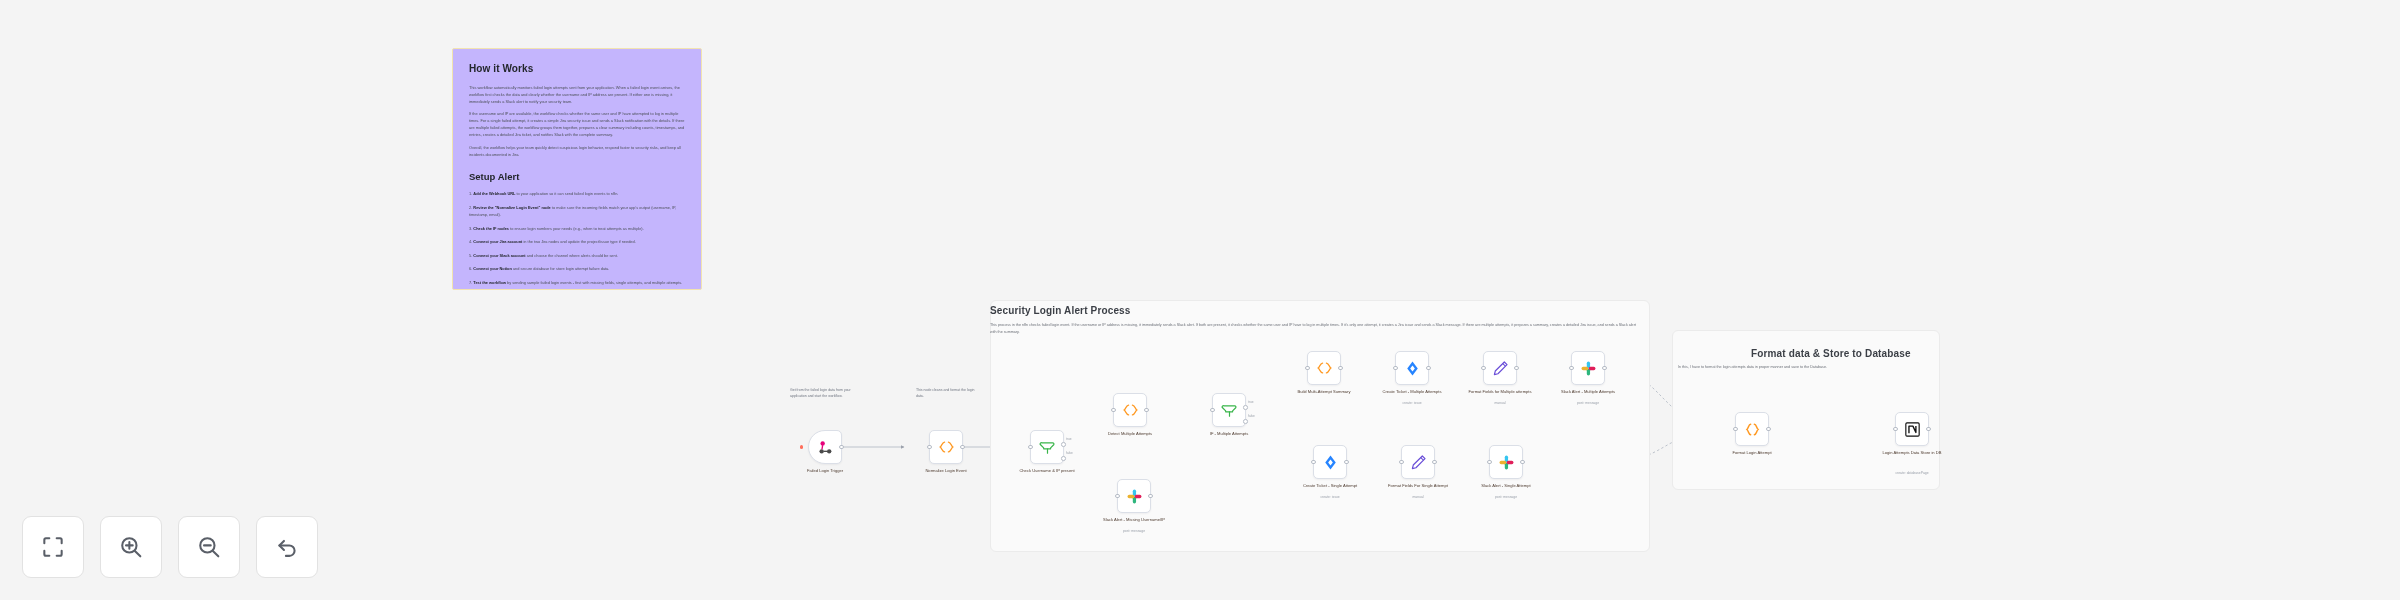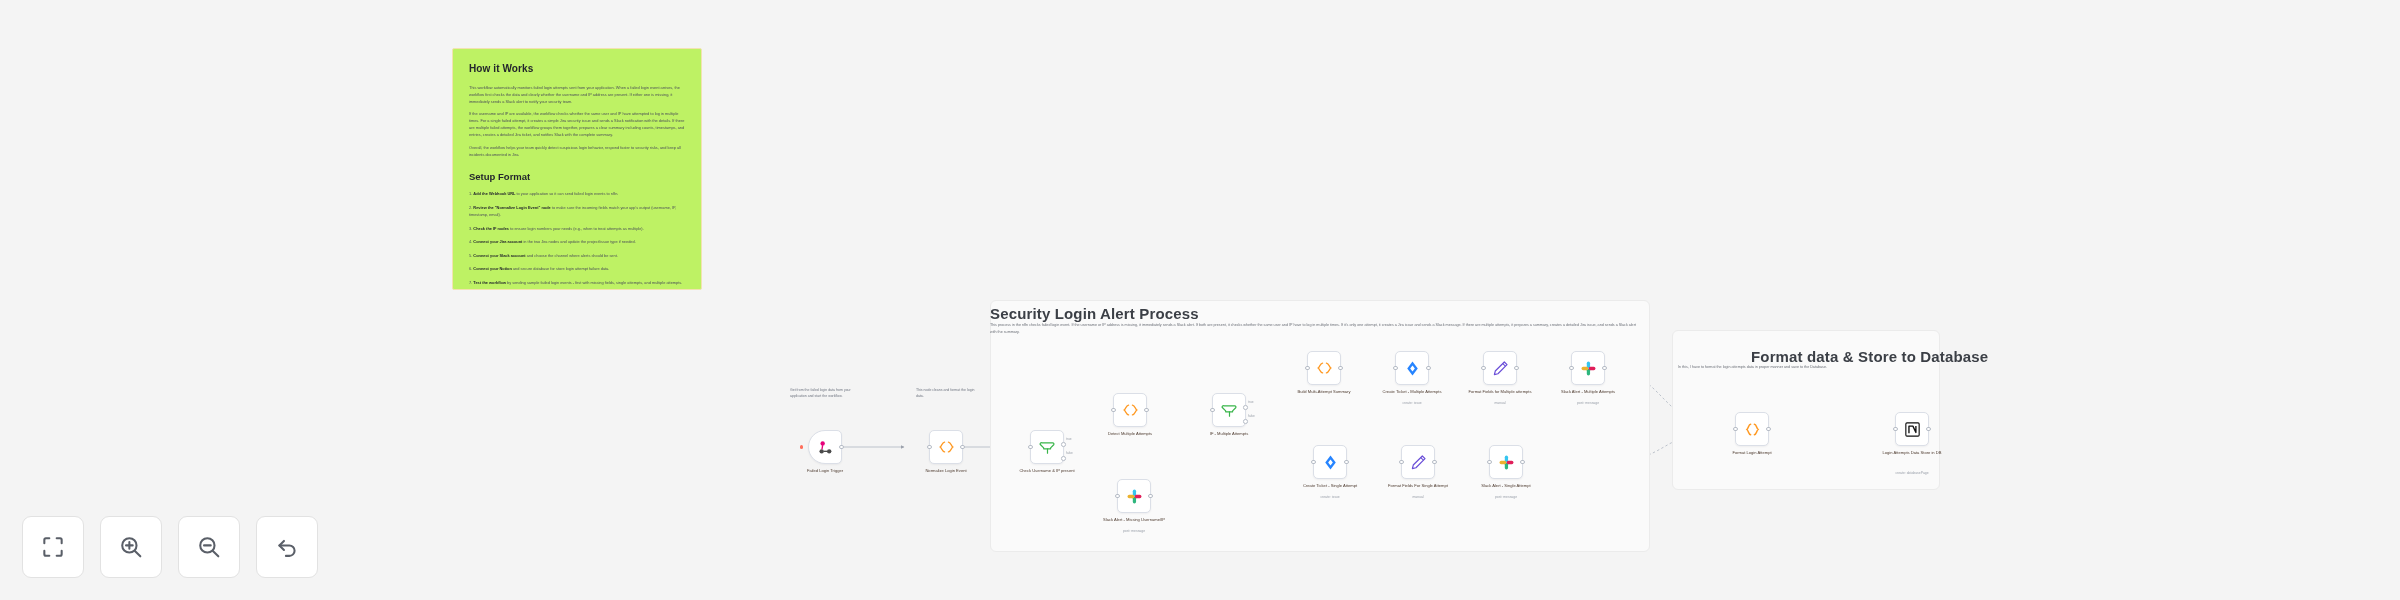--- a/index.html
+++ b/index.html
@@ -7,21 +7,21 @@
     width: 2400px; height: 600px;
     background: #f4f4f4;
     font-family: "Liberation Sans", sans-serif;
     overflow: hidden;
   }
   #canvas { position: relative; width: 2400px; height: 600px; }
 
   
   .sticky {
     position: absolute;
-    background: #bef264;
+    background: #c4b5fd;
     border: 1px solid #f2e3b0;
     border-radius: 2px;
     padding: 14px 16px;
     overflow: hidden;
   }
   .sticky h3 {
     font-size: 10px; font-weight: bold; color: #23262c;
     margin-bottom: 11px; letter-spacing: .1px;
   }
   .sticky h4 {
@@ -40,21 +40,21 @@
 
   
   .panel {
     position: absolute;
     background: #fafafa;
     border: 1px solid #ebebeb;
     border-radius: 6px;
   }
   .panel-title {
     position: absolute;
-    font-size: 15px; font-weight: bold; color: #3b3f46;
+    font-size: 10px; font-weight: bold; color: #3b3f46;
     letter-spacing: .15px; white-space: nowrap;
   }
   .panel-desc {
     position: absolute;
     font-size: 3.7px; line-height: 1.85; color: #6a6e76;
   }
 
   
   .node {
     position: absolute;
@@ -176,21 +176,21 @@
       <path d="M1769,429 L1890,429" marker-end="url(#arrow)"></path>
     </g>
   </svg>
 
   <div class="sticky" style="left:452px; top:48px; width:250px; height:242px;">
     <h3>How it Works</h3>
     <p>This workflow automatically monitors failed login attempts sent from your application. When a failed login event arrives, the workflow first checks the data and clearly whether the username and IP address are present. If either one is missing, it immediately sends a Slack alert to notify your security team.</p>
     <p>If the username and IP are available, the workflow checks whether the same user and IP have attempted to log in multiple times. For a single failed attempt, it creates a simple Jira security issue and sends a Slack notification with the details. If there are multiple failed attempts, the workflow groups them together, prepares a clear summary including counts, timestamps, and entries, creates a detailed Jira ticket, and notifies Slack with the complete summary.</p>
     <p>Overall, the workflow helps your team quickly detect suspicious login behavior, respond faster to security risks, and keep all incidents documented in Jira.</p>
 
-    <h4>Setup Format</h4>
+    <h4>Setup Alert</h4>
     <ul>
       <li>
         <span>1.</span>
         <b>Add the Webhook URL</b><span> to your application so it can send failed login events to n8n.</span>
       </li>
       <li>
         <span>2.</span>
         <b>Review the "Normalize Login Event" node</b><span> to make sure the incoming fields match your app's output (username, IP, timestamp, email).</span>
       </li>
       <li>

